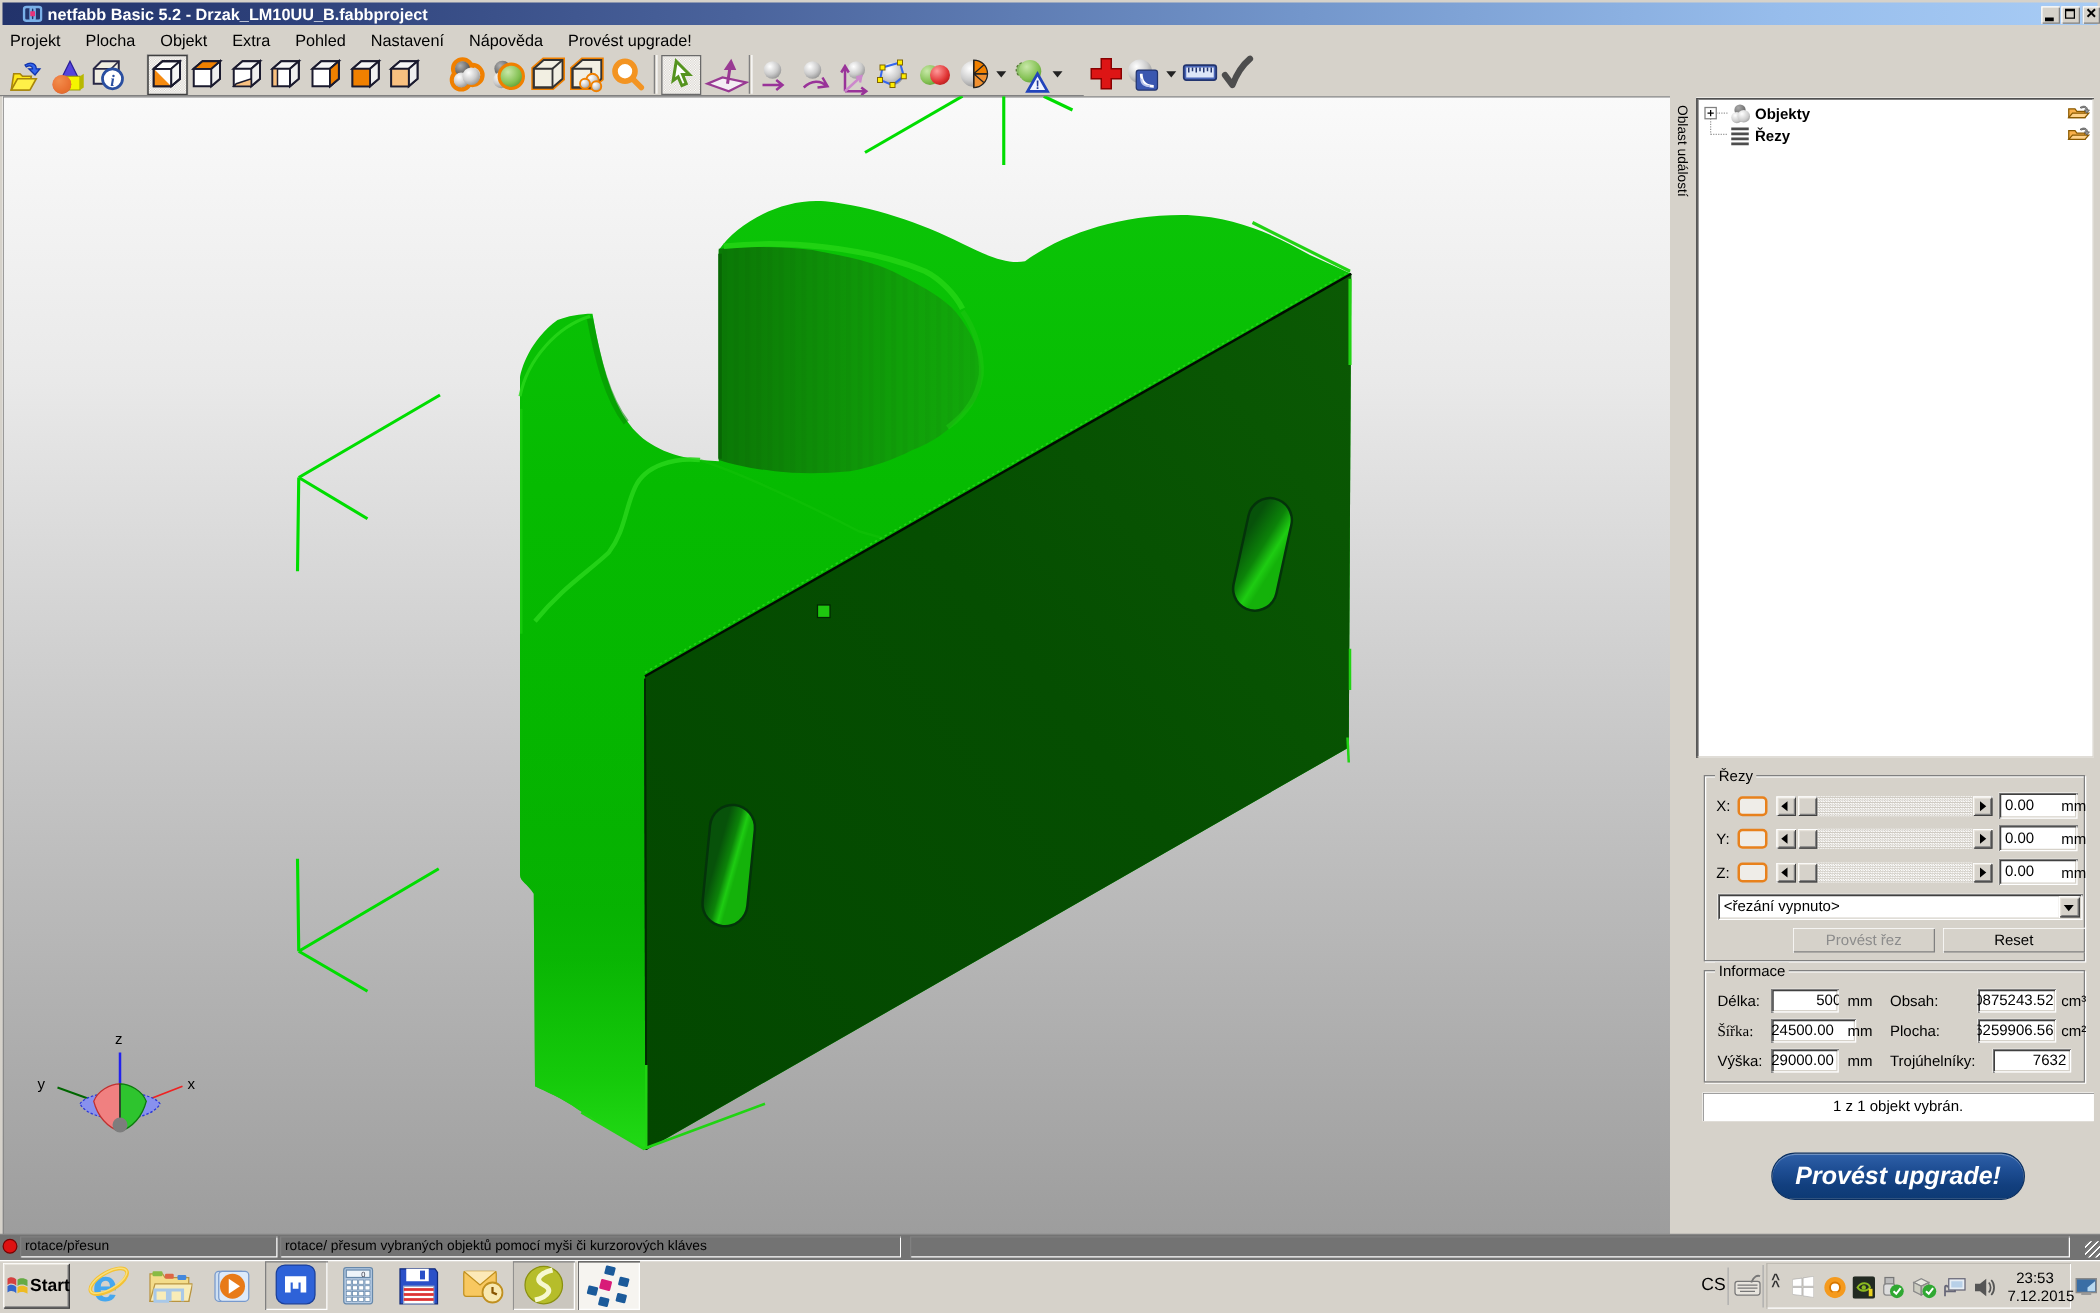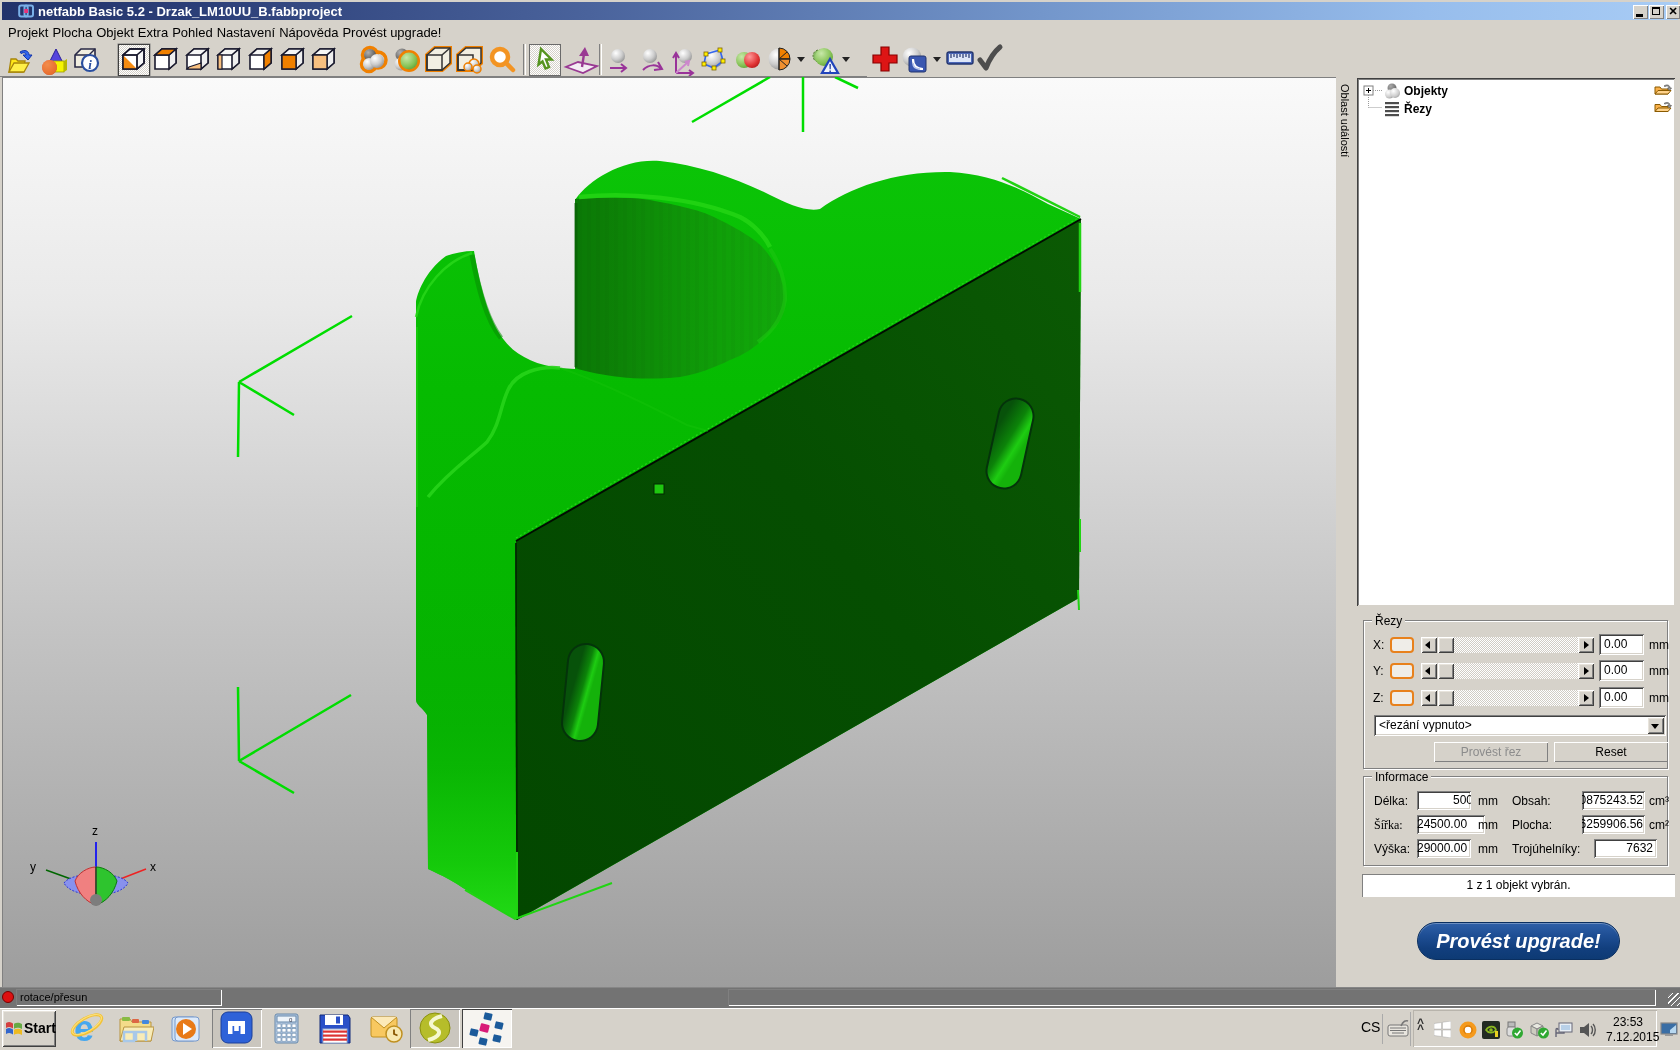--- a/index.html
+++ b/index.html
@@ -13,21 +13,21 @@
   .groupbox { border:1px solid #808080; box-shadow: 1px 1px 0 #ffffff, inset 1px 1px 0 #ffffff; }
   .glabel { position:absolute; top:-7px; left:8px; background:#d6d2ca; padding:0 3px; font-size:12px; }
   .rrow { position:absolute; left:0; width:100%; height:17px; }
   .rlbl { position:absolute; left:9px; top:1px; font-size:12px; }
   .obox { position:absolute; left:26px; top:0; width:24px; height:16px; border:2px solid #e8811c; border-radius:4px; background:#efede8; }
   .sbtn { position:absolute; top:0; width:16px; height:16px; background:#d6d2ca; box-shadow: inset 1px 1px 0 #ffffff, inset -1px -1px 0 #404040, inset 2px 2px 0 #e8e4dc, inset -2px -2px 0 #808080; }
   .tri-l { display:block;width:0;height:0;border:4px solid transparent;border-right:5px solid #000;border-left:none;margin:4px 0 0 4px; }
   .tri-r { display:block;width:0;height:0;border:4px solid transparent;border-left:5px solid #000;border-right:none;margin:4px 0 0 6px; }
   .sbtn { display:block; }
   .track { position:absolute; left:90px; top:0; width:124px; height:16px; background-image: conic-gradient(#ffffff 25%, #d0ccc4 0 50%, #ffffff 0 75%, #d0ccc4 0); background-size:2px 2px; }
-  .val { position:absolute; left:235px; top:-3px; width:45px; height:21px; font-size:12px; padding:3px 0 0 5px; }
+  .val { position:absolute; left:235px; top:-3px; width:63px; height:21px; font-size:12px; padding:3px 0 0 5px; }
   .unit { position:absolute; left:285px; top:1px; font-size:12px; }
   .ilbl { position:absolute; font-size:12px; }
   .ifld { position:absolute; height:19px; font-size:12px; padding-top:2px; overflow:hidden; }
 </style>
 </head>
 <body>
 
 <div class="abs" style="left:0;top:0;width:1680px;height:22px;background:#d6d2ca;"></div>
 <div class="abs" style="left:2px;top:2px;width:1676px;height:18px;background:linear-gradient(90deg,#22336b 0%,#2c3f78 12%,#4a639c 35%,#7396cb 62%,#97bdec 85%,#a8ccf5 100%);"></div>
 <div id="tbicon" class="abs" style="left:18px;top:3px;width:16px;height:16px;">
@@ -42,21 +42,21 @@
 <div class="abs" style="left:38px;top:4px;font-size:13px;font-weight:bold;color:#ffffff;">netfabb Basic 5.2 - Drzak_LM10UU_B.fabbproject</div>
 <div class="abs raised1" style="left:1633px;top:5px;width:15px;height:14px;background:#d6d2ca;">
     <div class="abs" style="left:3px;top:9px;width:7px;height:2.5px;background:#000;"></div>
   </div>
 <div class="abs raised1" style="left:1649px;top:5px;width:15px;height:14px;background:#d6d2ca;">
     <div class="abs" style="left:3px;top:2px;width:8px;height:8px;border:1px solid #000;border-top-width:2px;"></div>
   </div>
 <div class="abs raised1" style="left:1666px;top:5px;width:14px;height:14px;background:#d6d2ca;font-size:11px;font-weight:bold;text-align:center;line-height:13px;">✕</div>
 
 <div class="abs" style="left:0;top:22px;width:1680px;height:20px;background:#d6d2ca;">
-  <div style="position:absolute;left:8px;top:3px;font-size:13px;display:flex;gap:4px;">
+  <div style="position:absolute;left:8px;top:3px;font-size:13px;display:flex;gap:20px;">
     <span>Projekt</span>
       <span>Plocha</span>
       <span>Objekt</span>
       <span>Extra</span>
       <span>Pohled</span>
       <span>Nastavení</span>
       <span>Nápověda</span>
       <span>Provést upgrade!</span>
   </div>
 </div>
@@ -534,20 +534,21 @@
 
 <div class="abs" style="left:1417px;top:922px;width:203px;height:38px;border-radius:19px;background:linear-gradient(180deg,#2f60a8 0%,#1e4e94 35%,#123f7e 70%,#0d3a74 100%);border:1px solid #0a2f60;box-shadow:inset 0 1px 0 rgba(255,255,255,.3);">
   <div style="text-align:center;font-size:20px;font-weight:bold;font-style:italic;color:#fff;line-height:36px;">Provést upgrade!</div>
 </div>
 
 <div class="abs" style="left:0px;top:987px;width:1680px;height:2px;background:#868686;box-shadow:0 1px 0 #fff;"></div>
 
 <div id="statusbar" class="abs" style="left:0;top:988px;width:1680px;height:20px;background:#737373;">
   <div class="abs" style="left:2px;top:3px;width:12px;height:12px;border-radius:50%;background:#dd1111;border:1px solid #770000;"></div>
   <div class="abs sunken1" style="left:16px;top:1px;width:206px;height:17px;font-size:11px;line-height:17px;padding-left:4px;">rotace/přesun</div>
+  <div class="abs sunken1" style="left:224px;top:1px;width:497px;height:17px;font-size:11px;line-height:17px;padding-left:4px;">rotace/ přesum vybraných objektů pomocí myši či kurzorových kláves</div>
   <div class="abs sunken1" style="left:728px;top:1px;width:928px;height:17px;"></div>
   <div class="abs" style="left:1668px;top:5px;width:12px;height:13px;background:repeating-linear-gradient(135deg,transparent 0 2px,#808080 2px 3px,#fff 3px 4px);"></div>
 </div>
 
 <div id="taskbar" class="abs" style="left:0;top:1008px;width:1680px;height:42px;background:#d6d2ca;box-shadow:inset 0 1px 0 #fff;">
   
   <div class="abs raised" style="left:2px;top:2px;width:54px;height:37px;background:#d6d2ca;">
     <svg width="18" height="20" viewBox="0 0 18 20" style="position:absolute;left:3px;top:9px;">
       <path d="M 1,4 C 4,2 6,3 8,4.5 L 8,9.5 C 6,8 4,7 1,9 Z" fill="#d44040"></path>
       <path d="M 9,4.7 C 11,3.5 14,3 17,5 L 17,10 C 14,8 11,8.5 9,9.7 Z" fill="#66aa44"></path>

